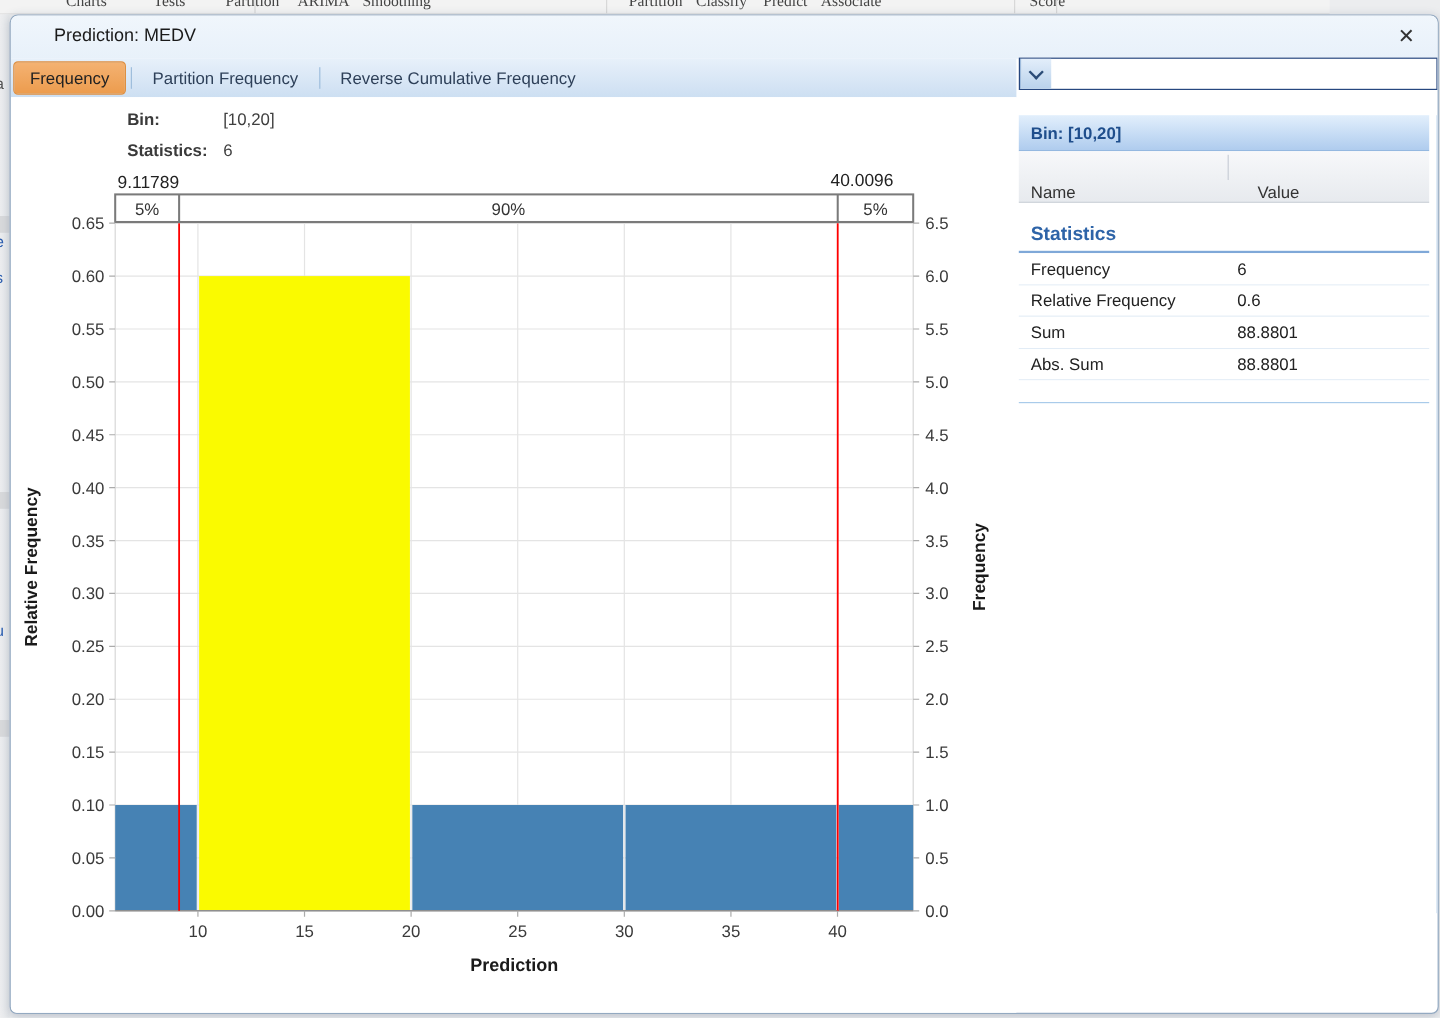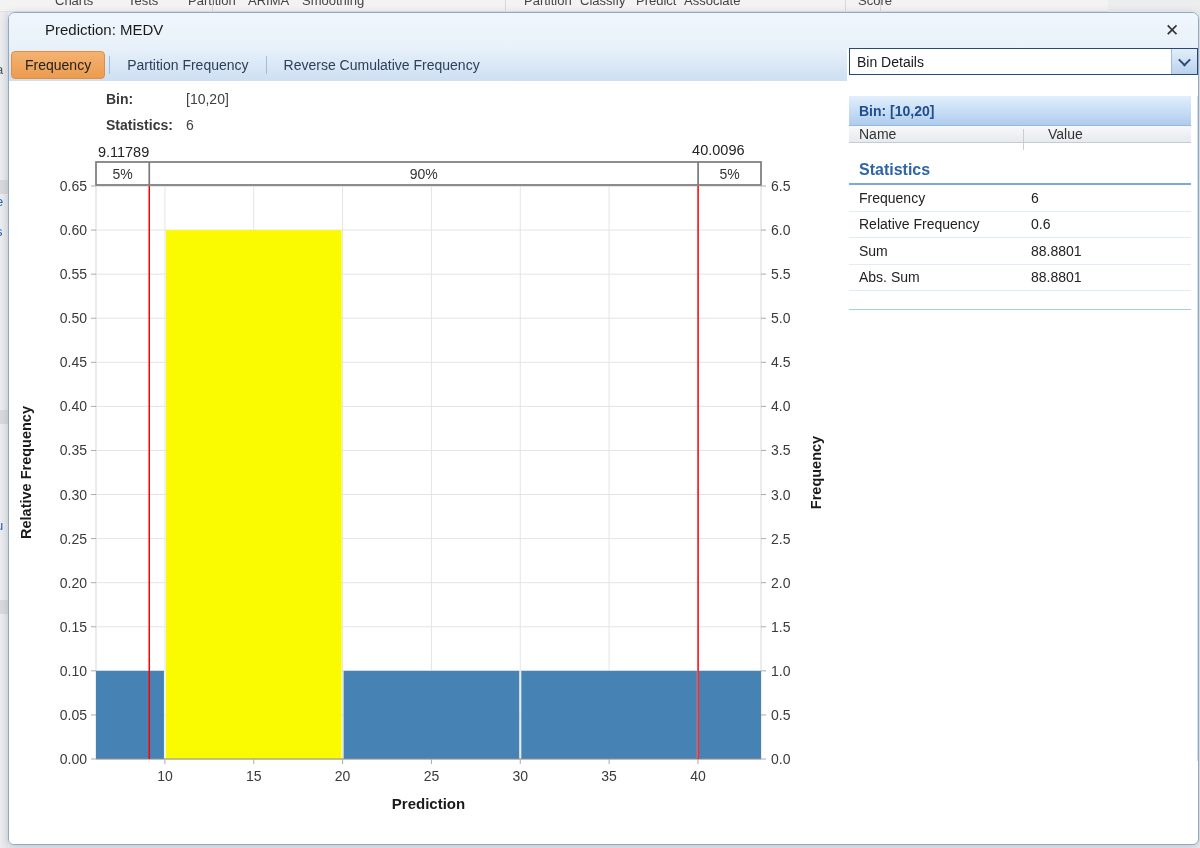--- a/index.html
+++ b/index.html
@@ -1,21 +1,21 @@
 <!DOCTYPE html>
 <html><head>
 <meta charset="utf-8">
 <style>
   * { margin:0; padding:0; box-sizing:border-box; }
   html,body { width:1200px; height:848px; overflow:hidden;
     font-family:"Liberation Sans", sans-serif; background:#ECEDEF; }
 
   
   .ribbon-strip { position:absolute; left:0; top:0; width:1108px; height:12px;
-    background:#F3F3F3; overflow:hidden; border-bottom:1px solid #E2E2E2; }
+    background:#F3F3F3; overflow:hidden; border-bottom:1px solid #E2E2E2;font-family:Liberation Serif, serif; }
   .ribbon-strip .frag { position:absolute; top:-7px; font-size:13px; color:#444; white-space:nowrap; }
   .ribbon-strip .vdiv { position:absolute; top:0; width:1px; height:12px; background:#D8D8D8; }
   .side-strip { position:absolute; left:0; top:12px; width:8px; height:836px;
     background:linear-gradient(90deg,#EDEEF0,#E6E8EA); overflow:hidden; }
   .side-strip .sfrag { position:absolute; left:-4px; font-size:13px; white-space:nowrap; }
   .side-strip .band { position:absolute; left:0; width:8px; height:14px; background:#D9DADC; }
 
   
   .dialog { position:absolute; left:8px; top:12px; width:1191px; height:833px;
     background:#FFFFFF; border:1px solid #93A9C1; border-radius:7px 7px 6px 6px;
@@ -48,22 +48,22 @@
   .dropdown .dd-text { flex:1; font-size:14px; color:#1A1A1A; padding-left:7px; }
   .dropdown .dd-btn { width:26px; height:100%; background:linear-gradient(#E3EEFA,#B9D2EC);
     border-left:1px solid #9FBCDD; display:flex; align-items:center; justify-content:center; cursor:pointer; }
   .chev { width:9px; height:9px; border-right:2.5px solid #2B4C77; border-bottom:2.5px solid #2B4C77;
     transform:rotate(45deg) translate(-1px,-1px); }
 
   .panel-table { position:absolute; left:0; top:48px; width:342px; }
   .bin-header { height:30px; background:linear-gradient(#E2EFFC,#AFCCEE);
     border-bottom:1px solid #94B8E0; display:flex; align-items:center; }
   .bin-header span { font-size:14px; font-weight:700; color:#1F4E8C; padding-left:10px; }
-  .col-header { height:17px; background:linear-gradient(#F7F8FA,#E7EAEE);
-    border-bottom:1px solid #C6CCD4; display:flex; align-items:flex-start; position:relative; }
+  .col-header { height:43px; background:linear-gradient(#F7F8FA,#E7EAEE);
+    border-bottom:1px solid #C6CCD4; display:flex; align-items:flex-end; position:relative; }
   .col-header .c1 { width:174px; padding-left:10px; font-size:14px; color:#333; }
   .col-header .c2 { padding-left:25px; font-size:14px; color:#333; }
   .col-header .cdiv { position:absolute; left:174px; top:3px; width:1px; height:21px; background:#C9CED6; }
   .gap-row { height:13px; background:#fff; }
   .section-row { height:29px; display:flex; align-items:center; border-bottom:2px solid #7FA8D8; background:#fff; }
   .section-row span { font-size:16px; font-weight:700; color:#2E64A8; padding-left:10px; }
   .data-row { height:26.5px; display:flex; align-items:center; border-bottom:1px solid #E2ECF6; background:#fff; }
   .data-row .name { width:174px; padding-left:10px; font-size:14px; color:#222; }
   .data-row .value { padding-left:8px; font-size:14px; color:#222; }
   .table-tail { height:19px; background:#fff; border-bottom:1px solid #A9CBEA; }
@@ -229,21 +229,20 @@
         <line x1="688.9289340101524" y1="678" x2="688.9289340101524" y2="683" stroke="#ABABAB" stroke-width="1"></line>
         <text x="688.9289340101524" y="700" text-anchor="middle" font-size="14" fill="#3A3A3A">40</text>
         <text x="22" y="391.5" text-anchor="middle" font-size="14.5" fill="#1A1A1A" font-weight="600" transform="rotate(-90 22 391.5)">Relative Frequency</text>
         <text x="812" y="391.5" text-anchor="middle" font-size="14.5" fill="#1A1A1A" font-weight="600" transform="rotate(-90 812 391.5)">Frequency</text>
         <text x="419.5" y="728" text-anchor="middle" font-size="15" fill="#1A1A1A" font-weight="600">Prediction</text>
       </svg>
   </div>
 
   <div class="panel">
     <div class="dropdown">
-      <span class="dd-text">Bin Details</span>
       <span class="dd-btn">
         <span class="chev"></span>
       </span>
     </div>
 
     <div class="panel-table">
       <div class="bin-header">
         <span>Bin: [10,20]</span>
       </div>
       <div class="col-header">

